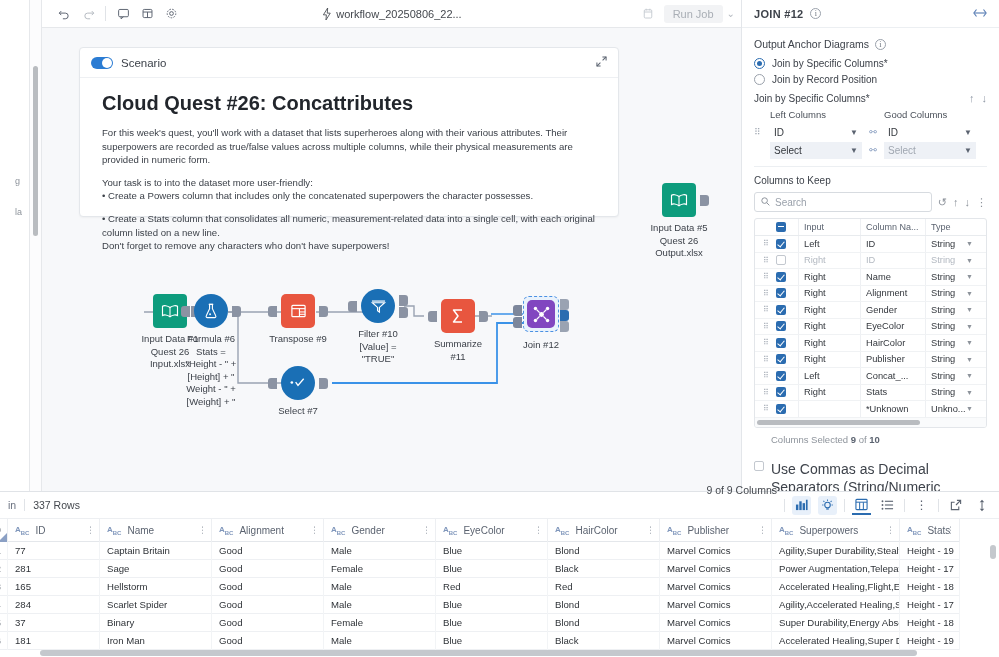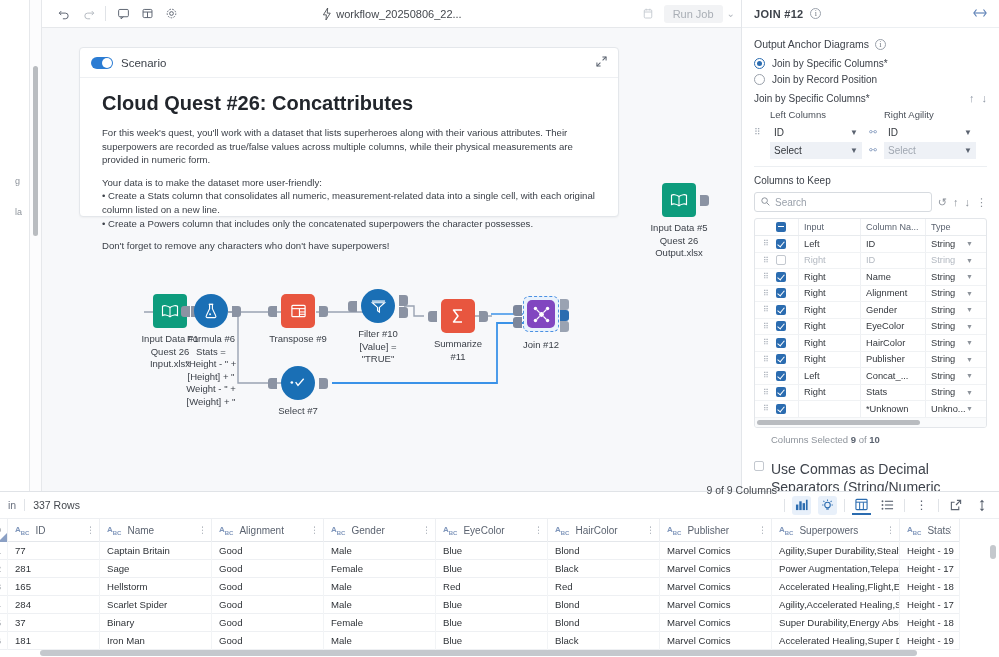--- a/index.html
+++ b/index.html
@@ -343,23 +343,23 @@
             <path d="M7 1 H11 V5" fill="none" stroke="#5b6370" stroke-width="1.1"></path>
             <path d="M11 1 L7.2 4.8" stroke="#5b6370" stroke-width="1.1"></path>
             <path d="M5 11 H1 V7" fill="none" stroke="#5b6370" stroke-width="1.1"></path>
             <path d="M1 11 L4.8 7.2" stroke="#5b6370" stroke-width="1.1"></path>
           </svg>
       </span>
     </div>
     <div id="scenario-body">
       <div id="scenario-title">Cloud Quest #26: Concattributes</div>
       <div class="sc-p">For this week's quest, you'll work with a dataset that lists superheroes along with their various attributes. Their superpowers are recorded as true/false values across multiple columns, while their physical measurements are provided in numeric form.</div>
-      <div class="sc-p tight">Your data is to make the dataset more user-friendly:</div>
+      <div class="sc-p tight">Your task is to into the dataset more user-friendly:</div>
+      <div class="sc-p">• Create a Powers column that includes only the concatenated superpowers the character possesses.</div>
       <div class="sc-p tight">• Create a Stats column that consolidates all numeric, measurement-related data into a single cell, with each original column listed on a new line.</div>
-      <div class="sc-p">• Create a Powers column that includes only the concatenated superpowers the character possesses.</div>
       <div class="sc-p">Don't forget to remove any characters who don't have superpowers!</div>
     </div>
   </div>
 
   <svg class="wires">
     <path d="M102 284 L148 284" stroke="#9aa3b2" stroke-width="1.4" fill="none"></path>
     <path d="M186 284 L196 284 L196 355 L245 355" stroke="#9aa3b2" stroke-width="1.4" fill="none"></path>
     <path d="M186 284 L243 284" stroke="#9aa3b2" stroke-width="1.4" fill="none"></path>
     <path d="M274 284 L322 284" stroke="#9aa3b2" stroke-width="1.4" fill="none"></path>
     <path d="M362 278 L372 278 L372 288 L382 288" stroke="#9aa3b2" stroke-width="1.4" fill="none"></path>
@@ -525,21 +525,21 @@
         <span>↑</span>
         <span>↓</span>
       </span>
     </div>
 
     <div id="join-cols">
       <div class="jc-head">
         <span class="c1"></span>
         <span class="c2">Left Columns</span>
         <span class="c3"></span>
-        <span class="c2">Right Agility</span>
+        <span class="c2">Good Columns</span>
       </div>
       <div class="jc-row">
         <span class="grip">⠿</span>
         <span class="jc-sel filled">
           <span class="cv">ID</span>
           <span class="cz">▼</span>
         </span>
         <span class="jc-link">⚯</span>
         <span class="jc-sel filled">
           <span class="cv">ID</span>

